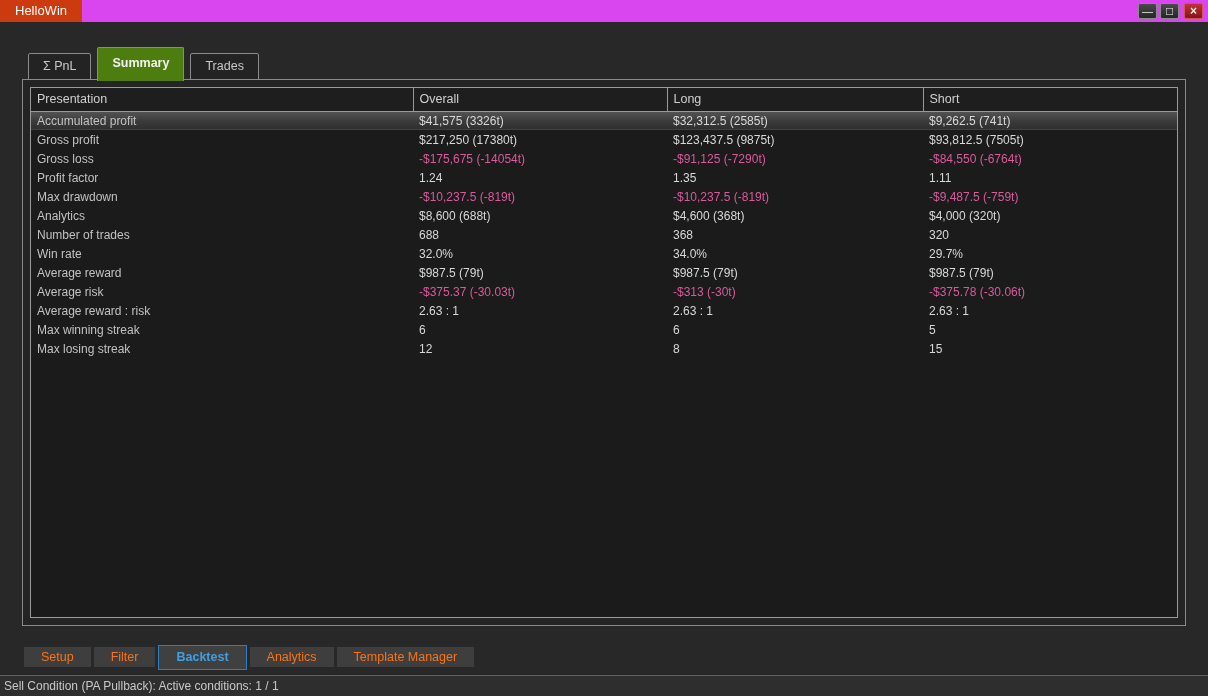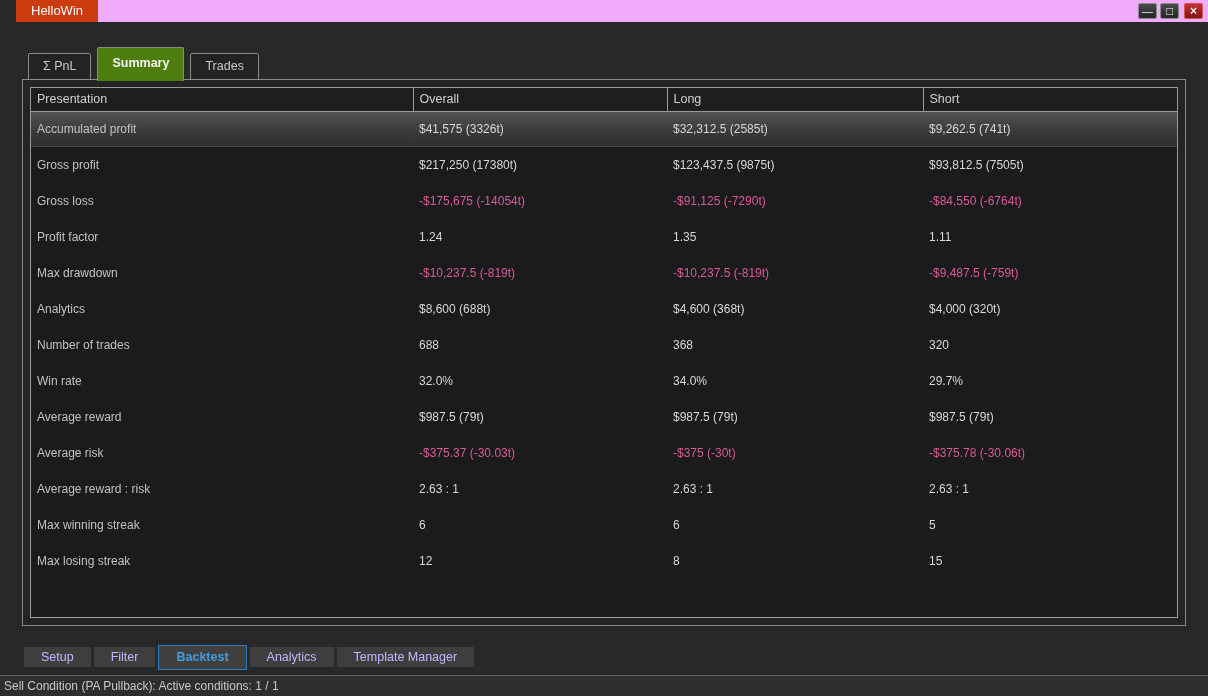--- a/index.html
+++ b/index.html
@@ -1,20 +1,20 @@
 <!DOCTYPE html>
 <html><head>
 <meta charset="utf-8">
 <style>
   * { margin:0; padding:0; box-sizing:border-box; }
   html,body { width:1208px; height:696px; background:#282828; overflow:hidden;
               font-family:"Liberation Sans", sans-serif; }
 
   
-  .titlebar { position:absolute; top:0; left:0; right:0; height:22px; background:#f0abfc;margin-left:16px; }
+  .titlebar { position:absolute; top:0; left:0; right:0; height:22px; background:#d946ef; }
   .title-tab { display:inline-block; height:22px; line-height:22px; padding:0 15px;
                background:#cc3a10; color:#fff; font-size:13px; }
   .win-controls { position:absolute; right:5px; top:3px; display:flex; gap:3px; }
   .wbtn { width:19px; height:16px; display:flex; align-items:center; justify-content:center;
           font-size:11px; line-height:1; color:#eee; background:linear-gradient(#4a4a4a,#262626);
           border:1px solid #8a8a8a; border-radius:2px; cursor:default; }
   .wbtn.max { font-size:12px; }
   .wbtn.close { background:linear-gradient(#c23232,#841414); border-color:#d25555;
                 font-weight:bold; font-size:12px; margin-left:2px; }
 
@@ -30,29 +30,29 @@
   .panel { position:absolute; left:22px; right:22px; top:79px; bottom:70px;
            border:1px solid #8a8a8a; background:#242424; z-index:3; }
   .table-frame { position:absolute; left:7px; top:7px; right:7px; bottom:7px;
                  border:1px solid #9a9a9a; background:#1b1b1b; overflow:hidden; }
   table { width:100%; border-collapse:collapse; table-layout:fixed; }
   col.c0 { width:382px; } col.c1 { width:254px; } col.c2 { width:256px; }
   thead th { height:23px; border-bottom:1px solid #9a9a9a; border-right:1px solid #9a9a9a;
              font-weight:normal; font-size:12.5px; text-align:left; padding:0 6px;
              color:#d0d0d0; background:#1e1e1e; }
   thead th:last-child { border-right:none; }
-  tbody td { height:36px; padding:0 6px; font-size:12px; color:#d8d8d8;
+  tbody td { height:19px; padding:0 6px; font-size:12px; color:#d8d8d8;
              white-space:nowrap; overflow:hidden; cursor:default; }
   tbody td.label { color:#c2c2c2; }
   tbody tr.selected td { background:linear-gradient(180deg,#545454,#3a3a3a 55%,#2f2f2f); }
   tbody td.neg { color:#d95a9b; }
 
   
   .tabs-bottom { position:absolute; left:24px; top:644px; height:26px; display:flex; align-items:center; }
-  .btab { background:#3e3e3e; color:#c4b5fd; font-size:12.5px; padding:0 17px;
+  .btab { background:#3e3e3e; color:#f97316; font-size:12.5px; padding:0 17px;
           height:20px; line-height:20px; margin-right:3px; cursor:default; }
   .btab.active { background:#404040; color:#3f9fe0; font-weight:bold; height:25px;
                  line-height:23px; border:1px solid #2b7cc2; }
 
   
   .statusbar { position:absolute; left:0; right:0; bottom:0; height:21px; background:#2e2e2e;
                border-top:1px solid #616161; color:#c8c8c8; font-size:12px; line-height:20px;
                padding-left:4px; }
 </style>
 </head>
@@ -143,21 +143,21 @@
             </tr>
             <tr>
               <td class="label">Average reward</td>
               <td class="">$987.5 (79t)</td>
               <td class="">$987.5 (79t)</td>
               <td class="">$987.5 (79t)</td>
             </tr>
             <tr>
               <td class="label">Average risk</td>
               <td class=" neg">-$375.37 (-30.03t)</td>
-              <td class=" neg">-$375 (-30t)</td>
+              <td class=" neg">-$313 (-30t)</td>
               <td class=" neg">-$375.78 (-30.06t)</td>
             </tr>
             <tr>
               <td class="label">Average reward : risk</td>
               <td class="">2.63 : 1</td>
               <td class="">2.63 : 1</td>
               <td class="">2.63 : 1</td>
             </tr>
             <tr>
               <td class="label">Max winning streak</td>

